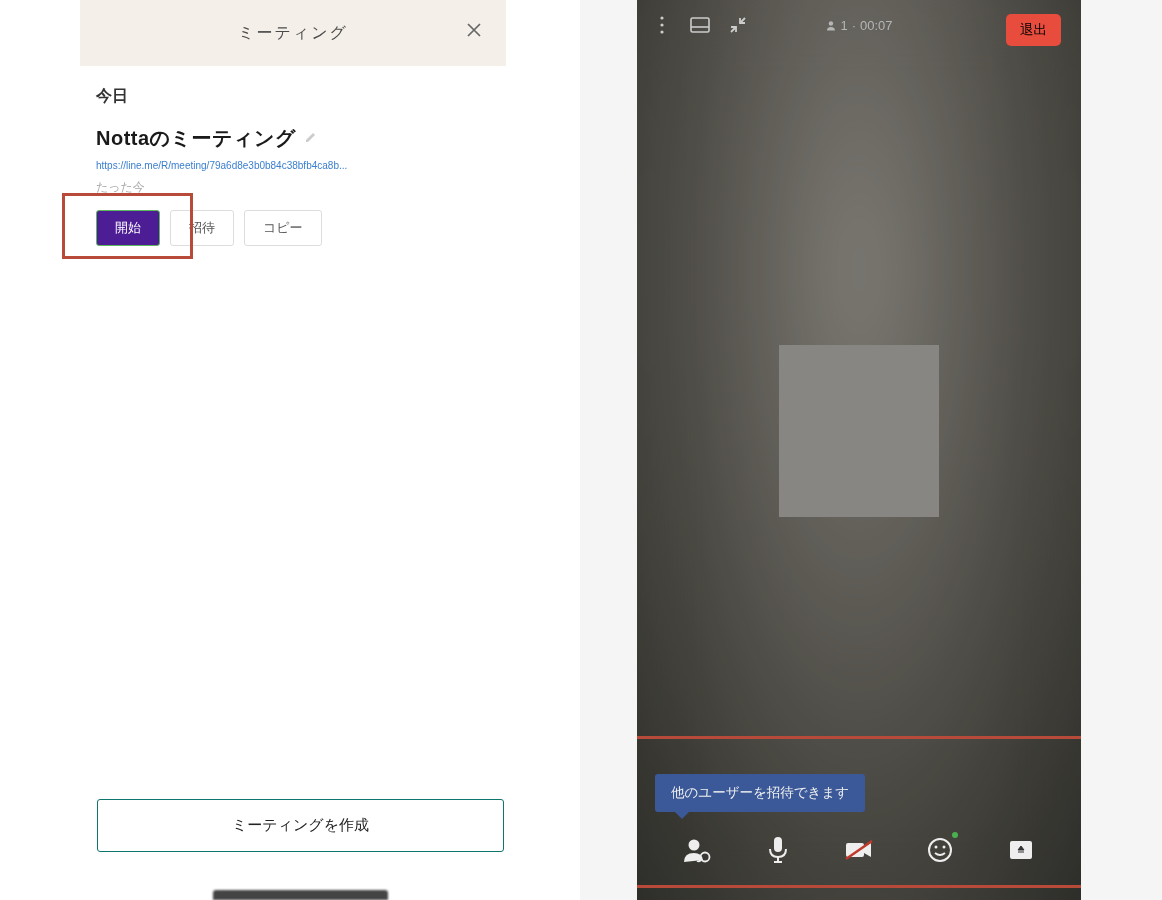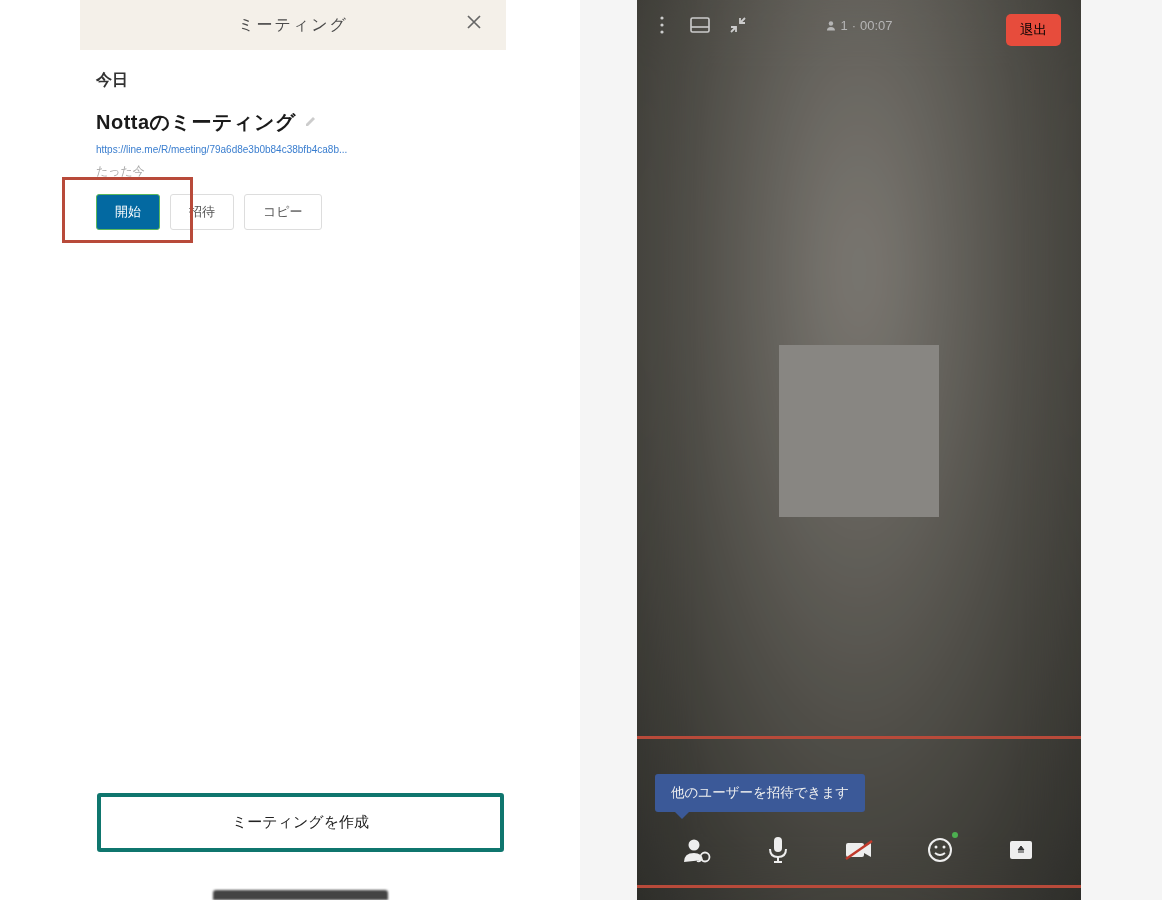--- a/index.html
+++ b/index.html
@@ -23,21 +23,21 @@
     }
     .left-header {
       background: #f4f0e9;
       margin-left: 0;
       margin-right: 16px;
       padding: 14px 16px;
       display: flex;
       align-items: center;
       justify-content: center;
       position: relative;
-      height: 50px;
+      height: 66px;
     }
     .left-header-title {
       color: #4a4a4a;
       font-size: 16px;
       letter-spacing: 2px;
       font-weight: 500;
     }
     .close-icon {
       position: absolute;
       right: 22px;
@@ -94,42 +94,42 @@
     .btn {
       padding: 8px 18px;
       font-size: 13px;
       border-radius: 3px;
       border: 1px solid #ddd;
       background: #fff;
       color: #555;
       cursor: pointer;
     }
     .btn-start {
-      background: #0369a1;
+      background: #4c1d95;
       border-color: #5cb85c;
       color: #fff;
       font-weight: 500;
     }
     .highlight-box-start {
       position: absolute;
       left: -34px;
       top: -17px;
       width: 131px;
       height: 66px;
       border: 3px solid #b84a3a;
       pointer-events: none;
     }
     .create-meeting-btn {
       position: absolute;
       bottom: 48px;
       left: 97px;
       width: 407px;
       padding: 16px;
       background: #fff;
-      border: 4px solid #0f766e;
+      border: 1px solid #0f766e;
       border-radius: 3px;
       font-size: 15px;
       color: #222;
       cursor: pointer;
       text-align: center;
       font-weight: 500;
     }
     .bottom-blur-bar {
       position: absolute;
       bottom: 0;

